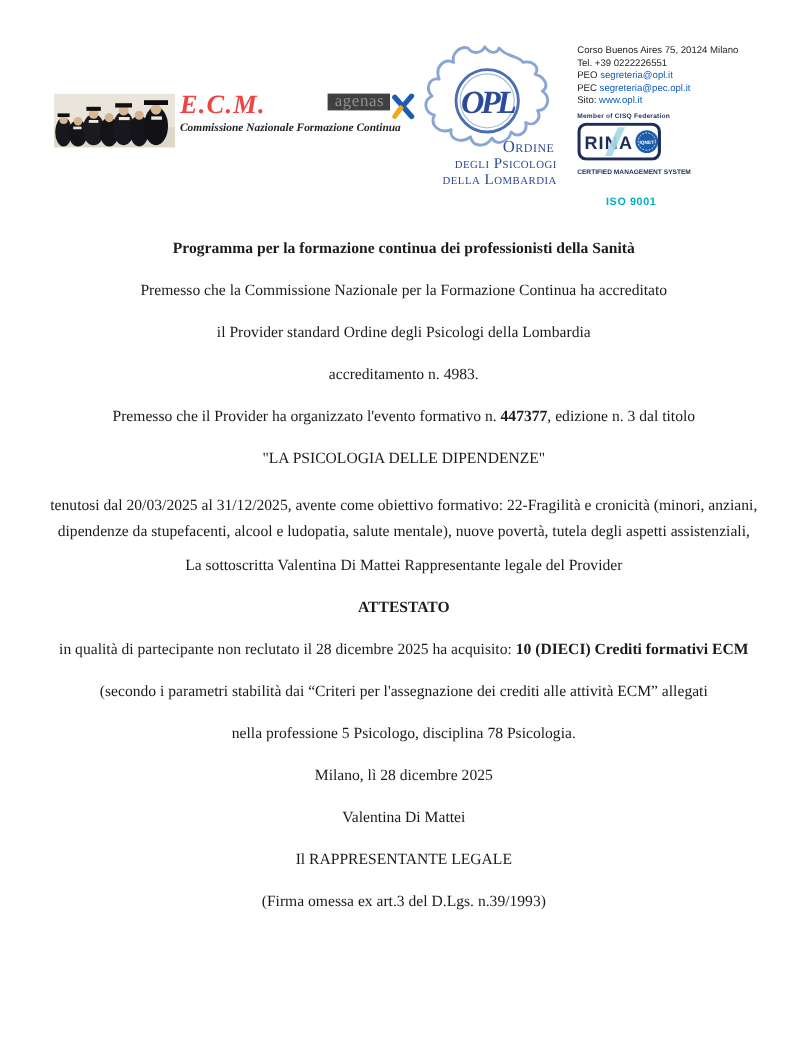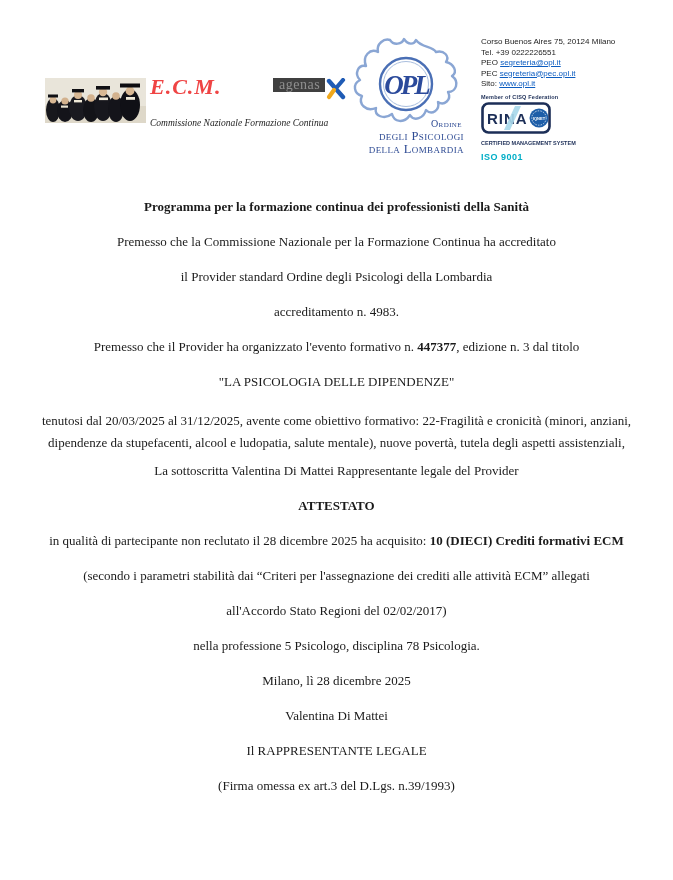--- a/index.html
+++ b/index.html
@@ -12,46 +12,46 @@
     overflow:hidden;
     margin:0 auto;
   }
   
   .painting{position:absolute;left:45px;top:78px;}
   .ecm-title{
     position:absolute;left:150px;top:74px;
     font-weight:bold;font-style:italic;font-size:22px;letter-spacing:1px;color:#ef4444;
   }
   .ecm-subtitle{
-    position:absolute;left:150px;top:118px;width:200px;
-    font-style:italic;font-size:9.5px;color:#222;white-space:nowrap;
+    position:absolute;left:150px;top:102px;width:200px;
+    font-style:italic;font-size:9.5px;color:#222;white-space:nowrap;font-weight:bold;
   }
   .agenas{position:absolute;left:273px;top:78px;display:flex;align-items:flex-start;}
   .agenas-box{
     display:inline-block;background:#404040;color:#8f8f8f;
     font-family:Liberation Serif, serif;font-size:14px;
     padding:2px 5px 2px 6px;line-height:10px;letter-spacing:.5px;
   }
   .opl-logo{position:absolute;left:350px;top:36px;}
   .opl-text{
     position:absolute;left:340px;top:117px;width:124px;
     text-align:right;color:#2d4a93;
     font-variant:small-caps;font-size:12.5px;line-height:13px;letter-spacing:.4px;
     white-space:nowrap;
   }
-  .opl-text .l1{font-size:10px;padding-right:2px;}
+  .opl-text .l1{font-size:14px;padding-right:2px;}
   .contact{
     position:absolute;left:481px;top:37px;width:185px;
     font-family:"Liberation Sans",sans-serif;font-size:8px;line-height:10.5px;color:#1d1d1d;
   }
-  .contact a{color:#0b5cc0;text-decoration:underline;cursor:pointer;}
+  .contact a{color:#0b5cc0;cursor:pointer;}
   .rina{position:absolute;left:481px;top:94px;width:90px;font-family:"Liberation Sans",sans-serif;}
   .rina-member{font-size:5.5px;color:#1c2e57;font-weight:bold;letter-spacing:.2px;margin-bottom:2px;white-space:nowrap;}
   .rina-certified{font-size:5.5px;color:#1c2e57;font-weight:bold;margin-top:2px;white-space:nowrap;}
-  .rina-iso{font-size:9px;color:#00aec7;font-weight:bold;margin-top:6px;letter-spacing:.5px;}
+  .rina-iso{font-size:9px;color:#00aec7;font-weight:bold;margin-top:16px;letter-spacing:.5px;text-align:center;}
   
   .doc{
     position:absolute;left:30px;top:200px;width:613px;
     text-align:center;font-size:13px;line-height:14px;color:#1b1b1b;
   }
   .doc p{margin:0 0 21px;}
   .doc .bold{font-weight:bold;}
   .tight-group{margin:0 0 10px;}
   .tight-group .tight{margin:0;line-height:22px;}
   .redacted{
@@ -155,21 +155,20 @@
     <p><span>Premesso che il Provider ha organizzato l'evento formativo n. </span><b>447377</b><span>, edizione n. 3 dal titolo</span></p>
     <p>"LA PSICOLOGIA DELLE DIPENDENZE"</p>
     <div class="tight-group">
       <p class="tight">tenutosi dal 20/03/2025 al 31/12/2025, avente come obiettivo formativo: 22-Fragilità e cronicità (minori, anziani,</p>
       <p class="tight">dipendenze da stupefacenti, alcool e ludopatia, salute mentale), nuove povertà, tutela degli aspetti assistenziali,</p>
     </div>
     <p>La sottoscritta Valentina Di Mattei  Rappresentante legale del Provider</p>
     <p class="bold">ATTESTATO</p>
     <p><span>in qualità di partecipante non reclutato il 28 dicembre 2025 ha acquisito: </span><b>10 (DIECI) Crediti formativi ECM</b></p>
     <p>(secondo i parametri stabilità dai “Criteri per l'assegnazione dei crediti alle attività ECM” allegati</p>
-    <p>all'Accordo Stato Regioni del 02/02/2017)</p>
     <p>nella professione 5 Psicologo, disciplina 78 Psicologia.</p>
     <p>Milano, lì 28 dicembre 2025</p>
     <p>Valentina Di Mattei</p>
     <p>Il RAPPRESENTANTE LEGALE</p>
     <p>(Firma omessa ex art.3 del D.Lgs. n.39/1993)</p>
   </main>
 
 </div>
 
 </body></html>

